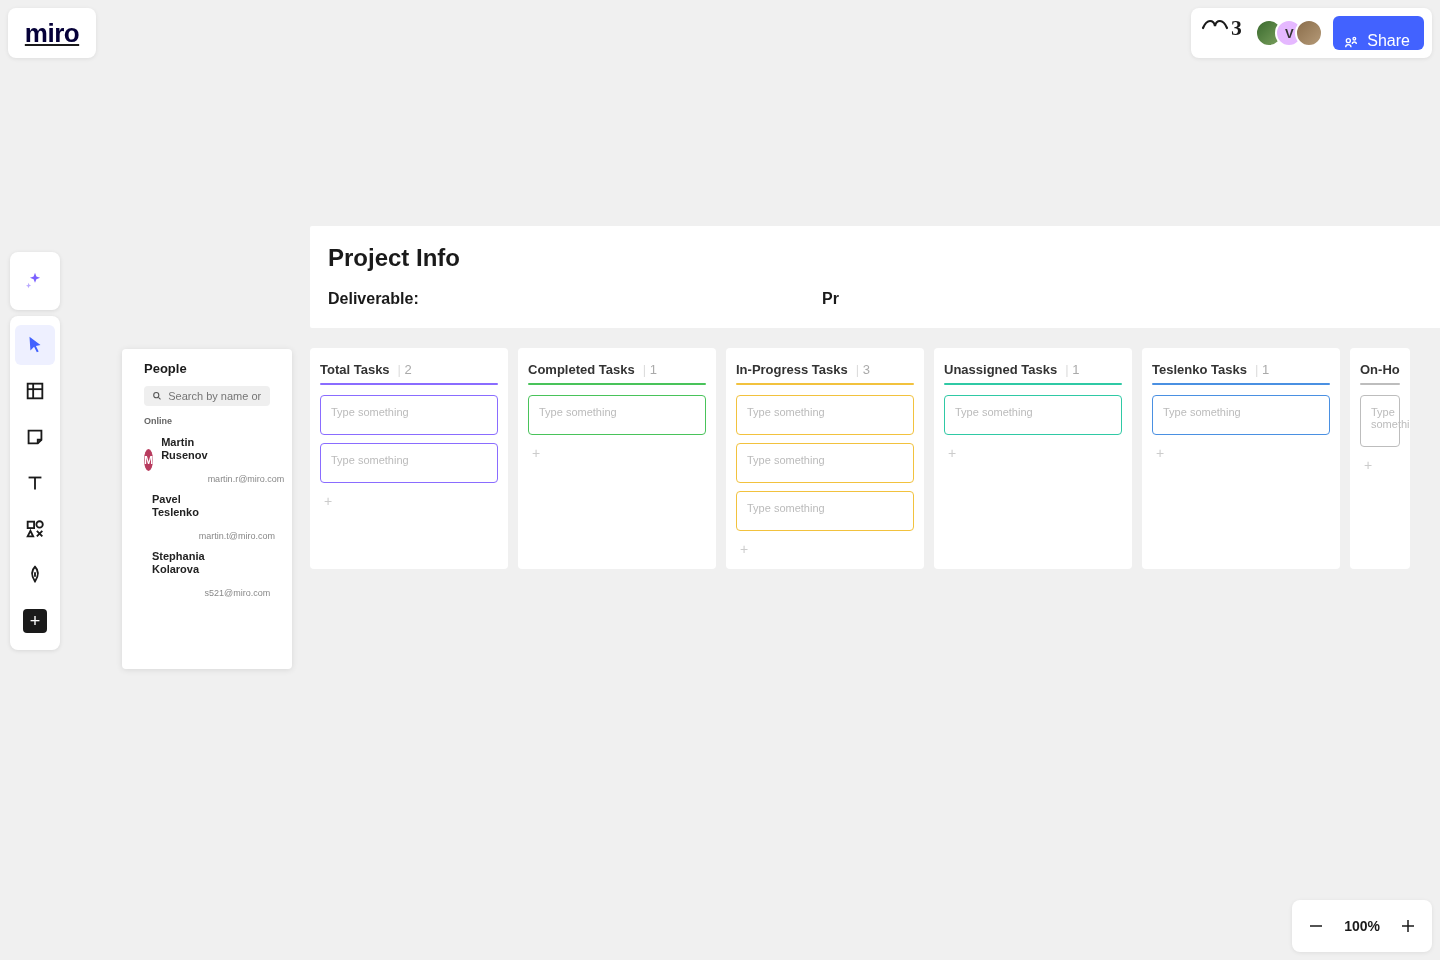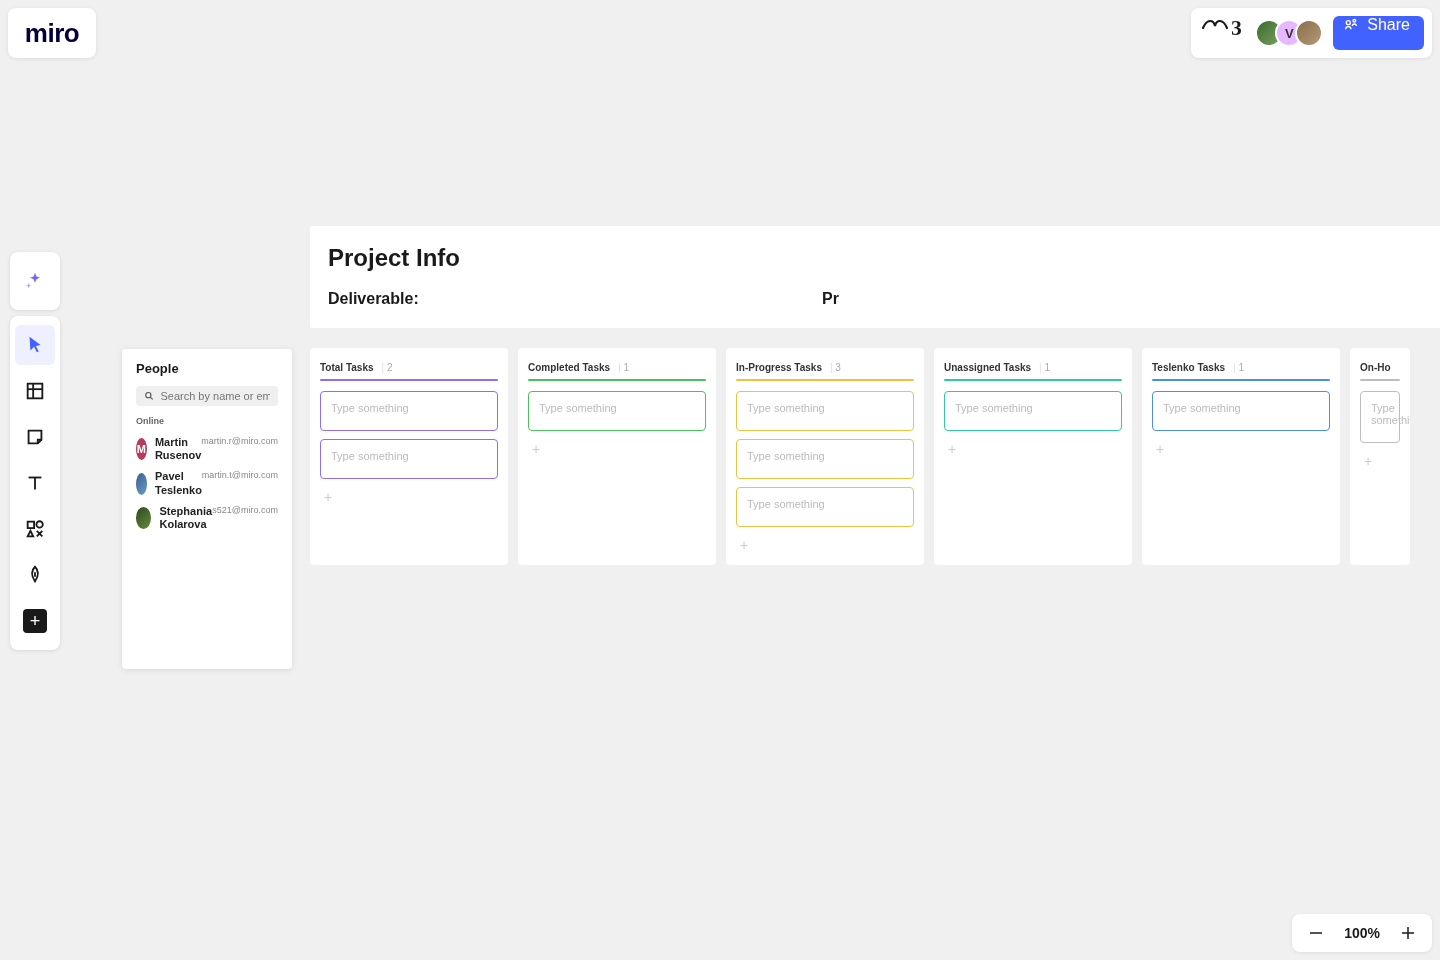--- a/index.html
+++ b/index.html
@@ -15,20 +15,21 @@
   .logo-card {
     position: absolute;
     top: 8px; left: 8px;
     width: 88px; height: 50px;
     background: #fff;
     border-radius: 8px;
     box-shadow: 0 1px 4px rgba(0,0,0,0.08);
     display: flex;
     align-items: center;
     justify-content: center;
+    text-decoration: underline;
   }
   .logo-text {
     font-weight: 800;
     font-size: 26px;
     letter-spacing: -0.5px;
     color: #050038;
   }
 
   
   .topbar-right {
@@ -70,21 +71,21 @@
   }
   .avatar:first-child { margin-left: 0; }
   .share-btn {
     background: #4262ff;
     color: #fff;
     border: none;
     border-radius: 6px;
     height: 34px;
     padding: 0 14px 0 10px;
     display: flex;
-    align-items: flex-start;
+    align-items: flex-end;
     gap: 8px;
     font-size: 16px;
     font-weight: 500;
     cursor: pointer;
   }
   .share-icon { width: 16px; height: 16px; }
 
   
   .toolbar {
     position: absolute;
@@ -128,21 +129,21 @@
   
   .people-panel {
     position: absolute;
     left: 122px;
     top: 349px;
     width: 170px;
     height: 320px;
     background: #fff;
     border-radius: 4px;
     box-shadow: 0 1px 6px rgba(0,0,0,0.10);
-    padding: 12px 14px;
+    padding: 12px 22px;
     font-size: 12px;
   }
   .people-title {
     font-weight: 700;
     font-size: 13px;
     margin-bottom: 10px;
   }
   .people-search {
     display: flex;
     align-items: center;
@@ -174,21 +175,21 @@
     cursor: pointer;
   }
   .person-avatar {
     width: 22px; height: 22px;
     border-radius: 50%;
     display:flex;align-items:center;justify-content:center;
     font-size:11px;font-weight:600;color:#fff;
   }
   .person-info { display:flex; flex-direction:row; line-height:1.2; }
   .person-name { font-size: 11px; font-weight: 700; color:#222; }
-  .person-email { font-size: 9px; color: #888; }
+  .person-email { font-size: 9px; color: #888; margin-top: 38px; }
 
   
   .project-info {
     position: absolute;
     left: 310px;
     top: 226px;
     width: 1200px;
     height: 102px;
     background: #fff;
     border-radius: 2px;
@@ -218,21 +219,21 @@
     gap: 10px;
   }
   .column {
     width: 198px;
     min-height: 206px;
     background: #fff;
     border-radius: 4px;
     padding: 14px 10px 10px 10px;
   }
   .col-header {
-    font-size: 10px;
+    font-size: 13px;
     font-weight: 600;
     color: #333;
     display: flex;
     align-items: center;
     gap: 8px;
     margin-bottom: 6px;
   }
   .col-count {
     color: #aaa;
     font-weight: 400;
@@ -262,21 +263,21 @@
     cursor: pointer;
   }
 
   
   .zoom {
     position: absolute;
     right: 8px; bottom: 8px;
     background: #fff;
     border-radius: 8px;
     box-shadow: 0 1px 4px rgba(0,0,0,0.08);
-    height: 38px;
+    height: 52px;
     display: flex;
     align-items: center;
     padding: 0 14px;
     gap: 18px;
   }
   .zoom-btn {
     width: 20px; height:20px;
     display:flex;align-items:center;justify-content:center;
     cursor:pointer;
     font-size: 22px;

